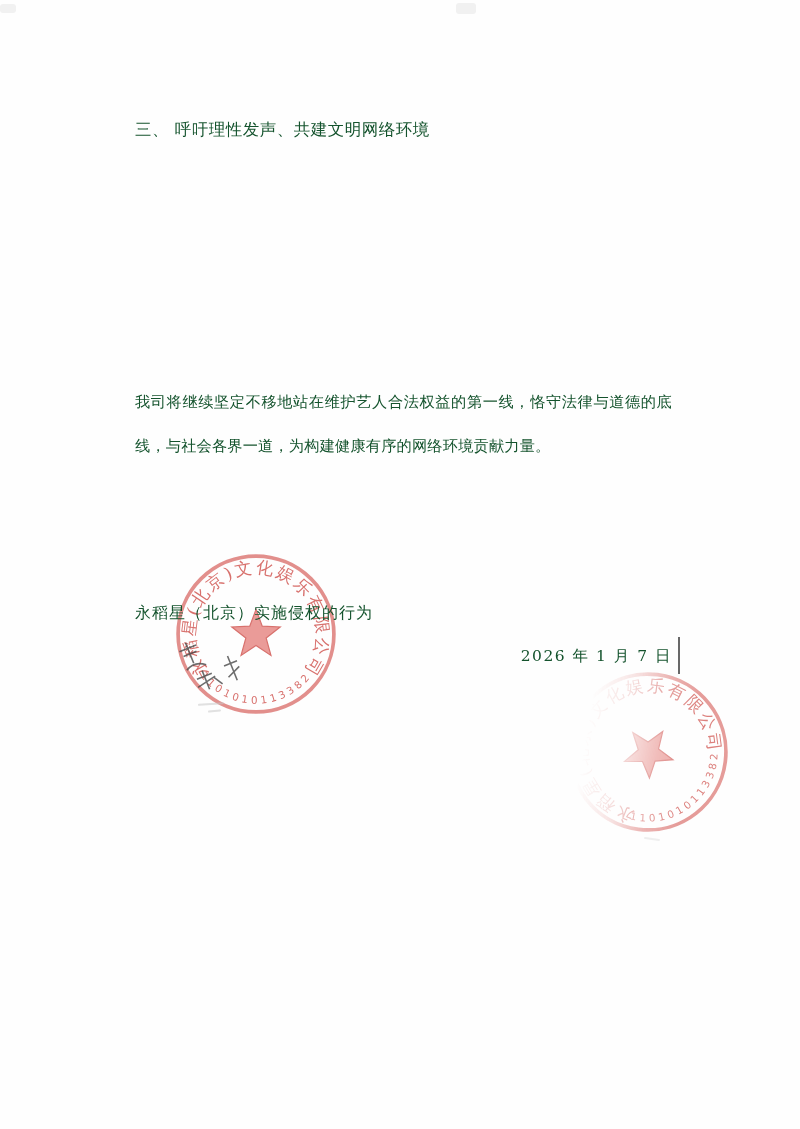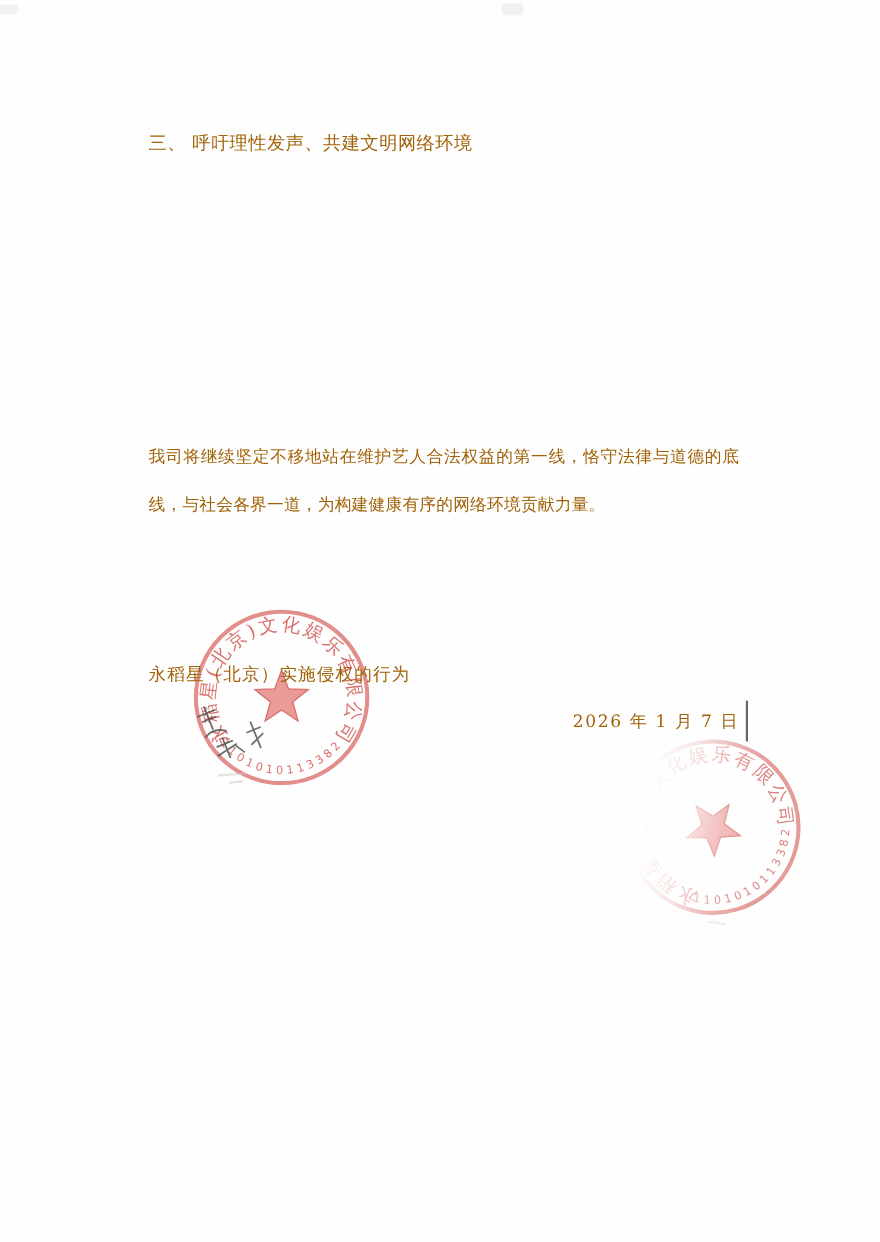--- a/index.html
+++ b/index.html
@@ -3,38 +3,38 @@
 <meta charset="utf-8">
 <style>
   html, body { margin: 0; padding: 0; background: #ffffff; }
   .page {
     position: relative;
     width: 800px;
     height: 1129px;
     background: #fefefe;
     overflow: hidden;
     font-family: "DejaVu Serif", "Liberation Serif", serif;
-    color: #a16207;
+    color: #14532d;
   }
   .block { position: absolute; left: 135px; width: 537px; }
   .heading {
     top: 116px;
     font-size: 16.5px;
     letter-spacing: 0.5px;
     line-height: 28px;
     white-space: pre;
   }
   .para {
     font-size: 15.2px;
     line-height: 43.6px;
     text-align: justify;
     letter-spacing: 0.2px;
   }
   .para1 { top: 151px; }
-  .para2 { top: 395px; font-family: Liberation Mono, monospace; }
+  .para2 { top: 381px; }
   .closing { top: 522px; font-size: 15.5px; line-height: 30px; }
   .company { top: 603px; font-size: 16px; letter-spacing: 1px; line-height: 20px; }
   .date { top: 646px; font-size: 15.5px; letter-spacing: 1.5px; line-height: 20px; text-align: right; }
 
   .seal1 { position: absolute; left: 174px; top: 552px; width: 164px; height: 164px; opacity: 0.9; }
   .seal2wrap {
     position: absolute; left: 566px; top: 670px; width: 164px; height: 164px;
     opacity: 0.8;
     -webkit-mask-image: linear-gradient(100deg, rgba(0,0,0,0) 16%, rgba(0,0,0,0.25) 36%, rgba(0,0,0,0.75) 55%, #000 72%);
     mask-image: linear-gradient(100deg, rgba(0,0,0,0) 16%, rgba(0,0,0,0.25) 36%, rgba(0,0,0,0.75) 55%, #000 72%);

